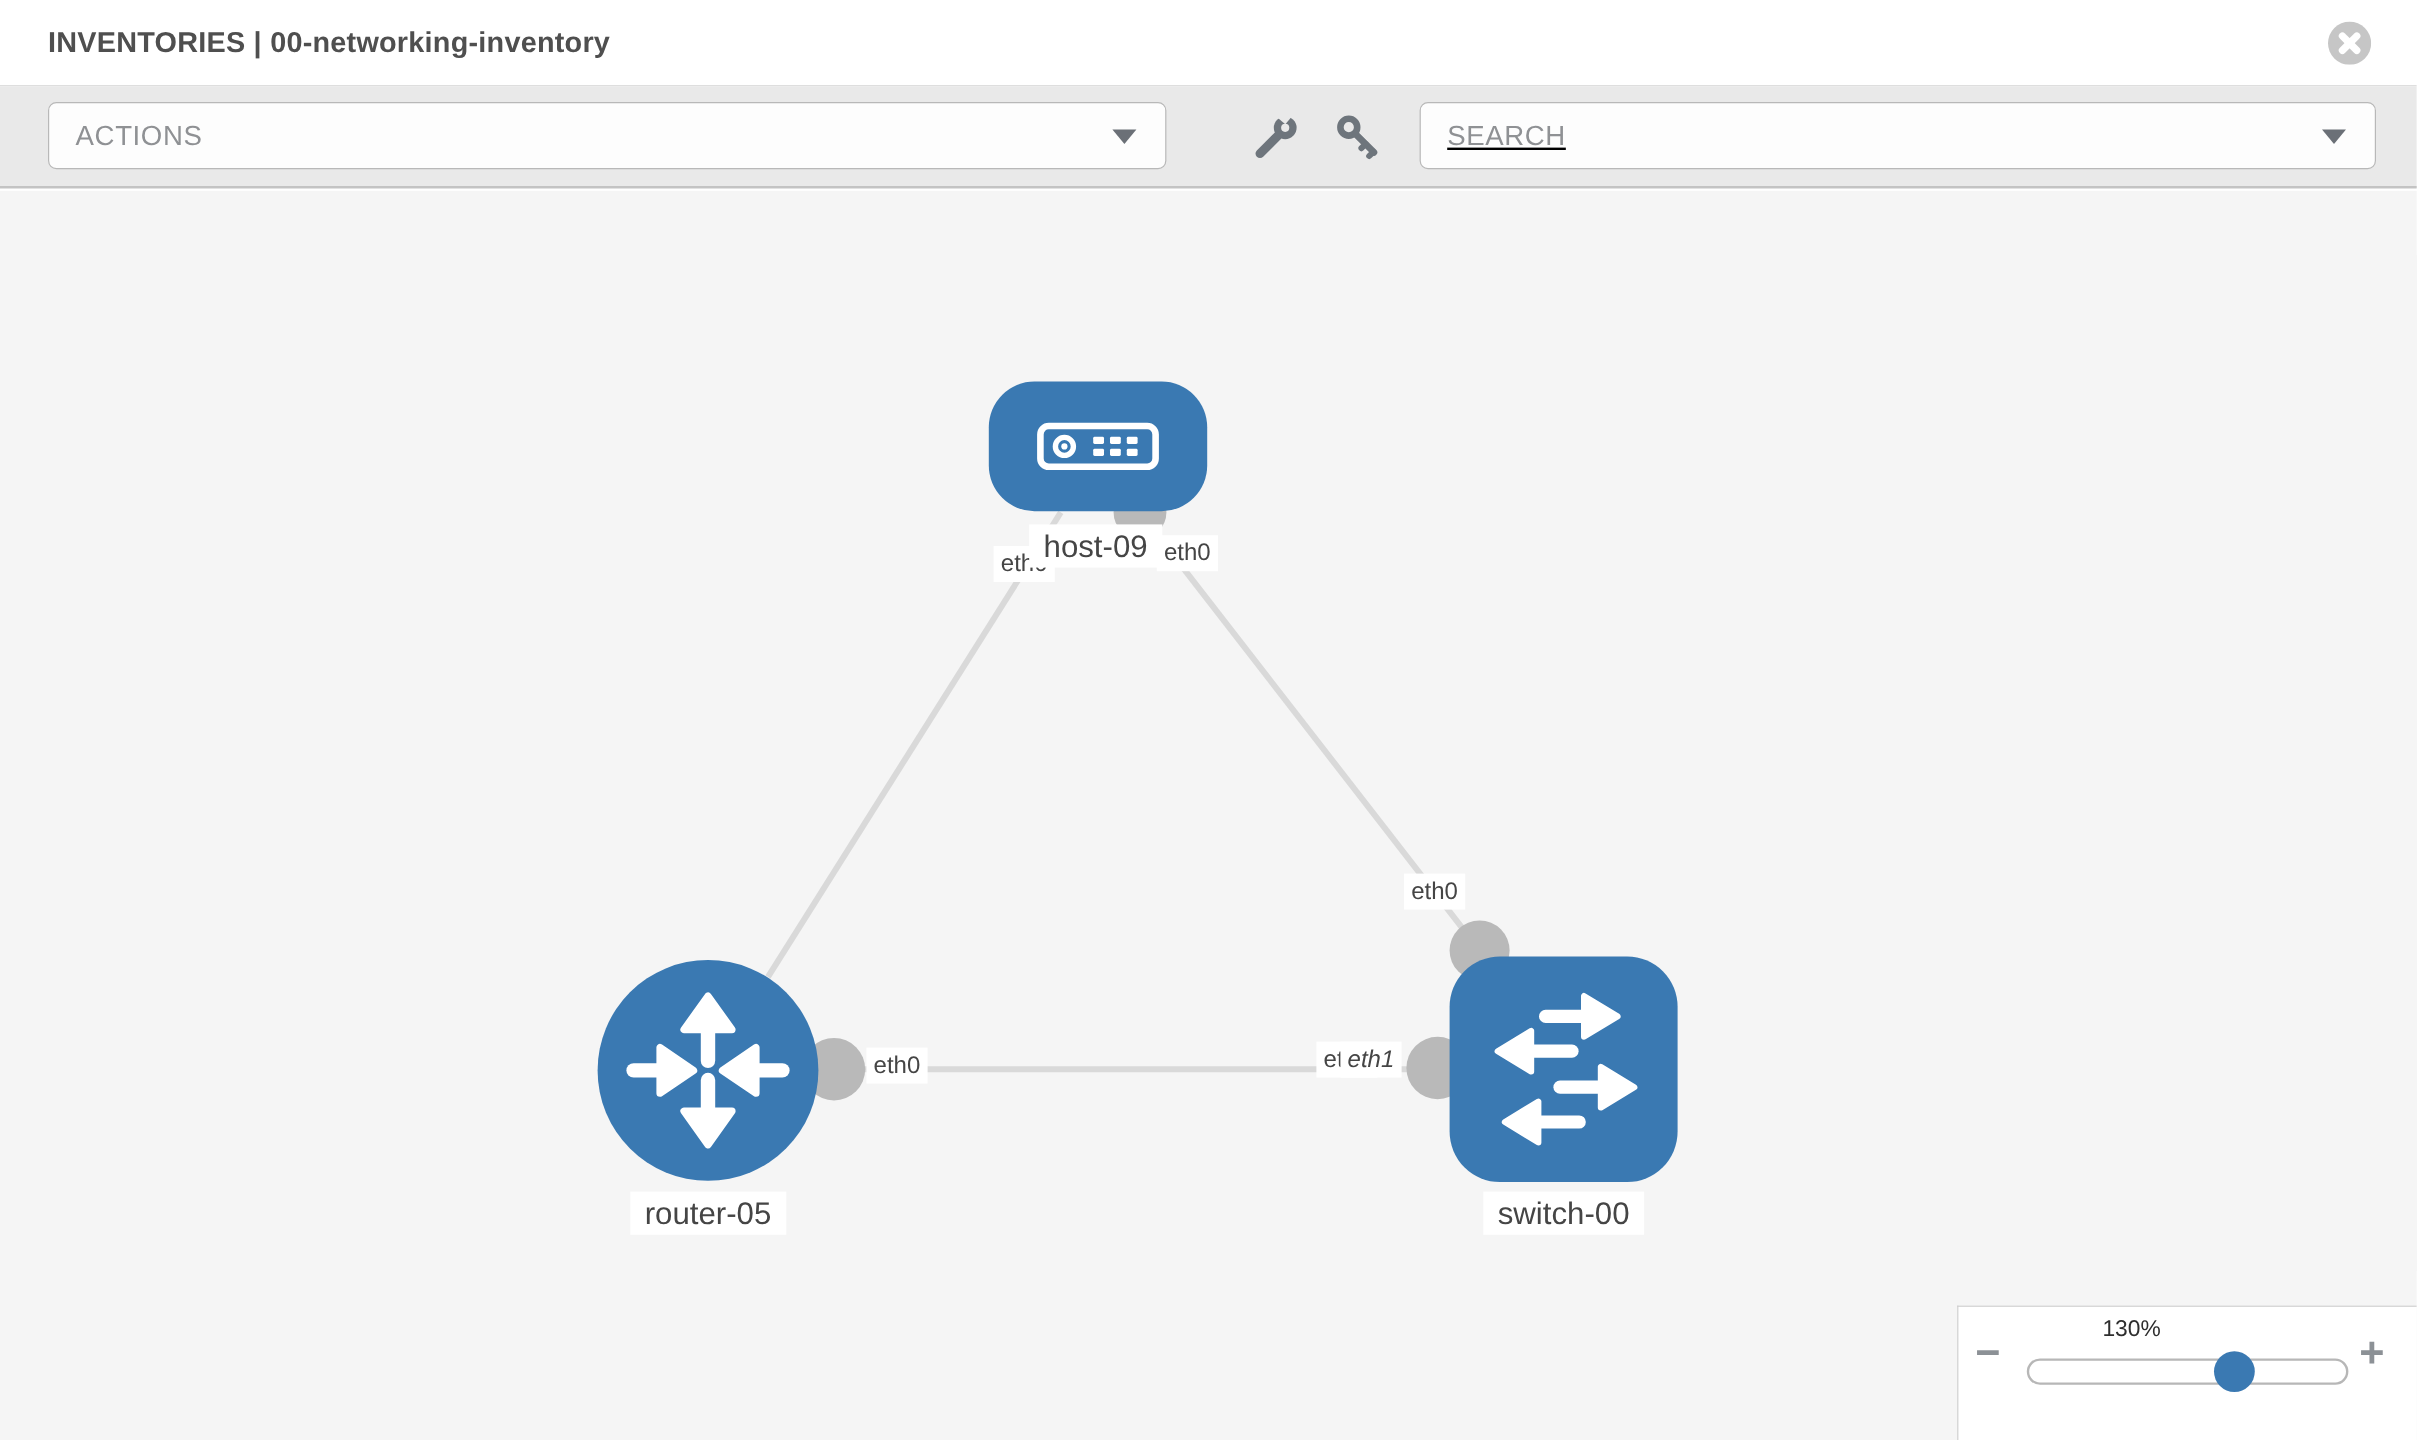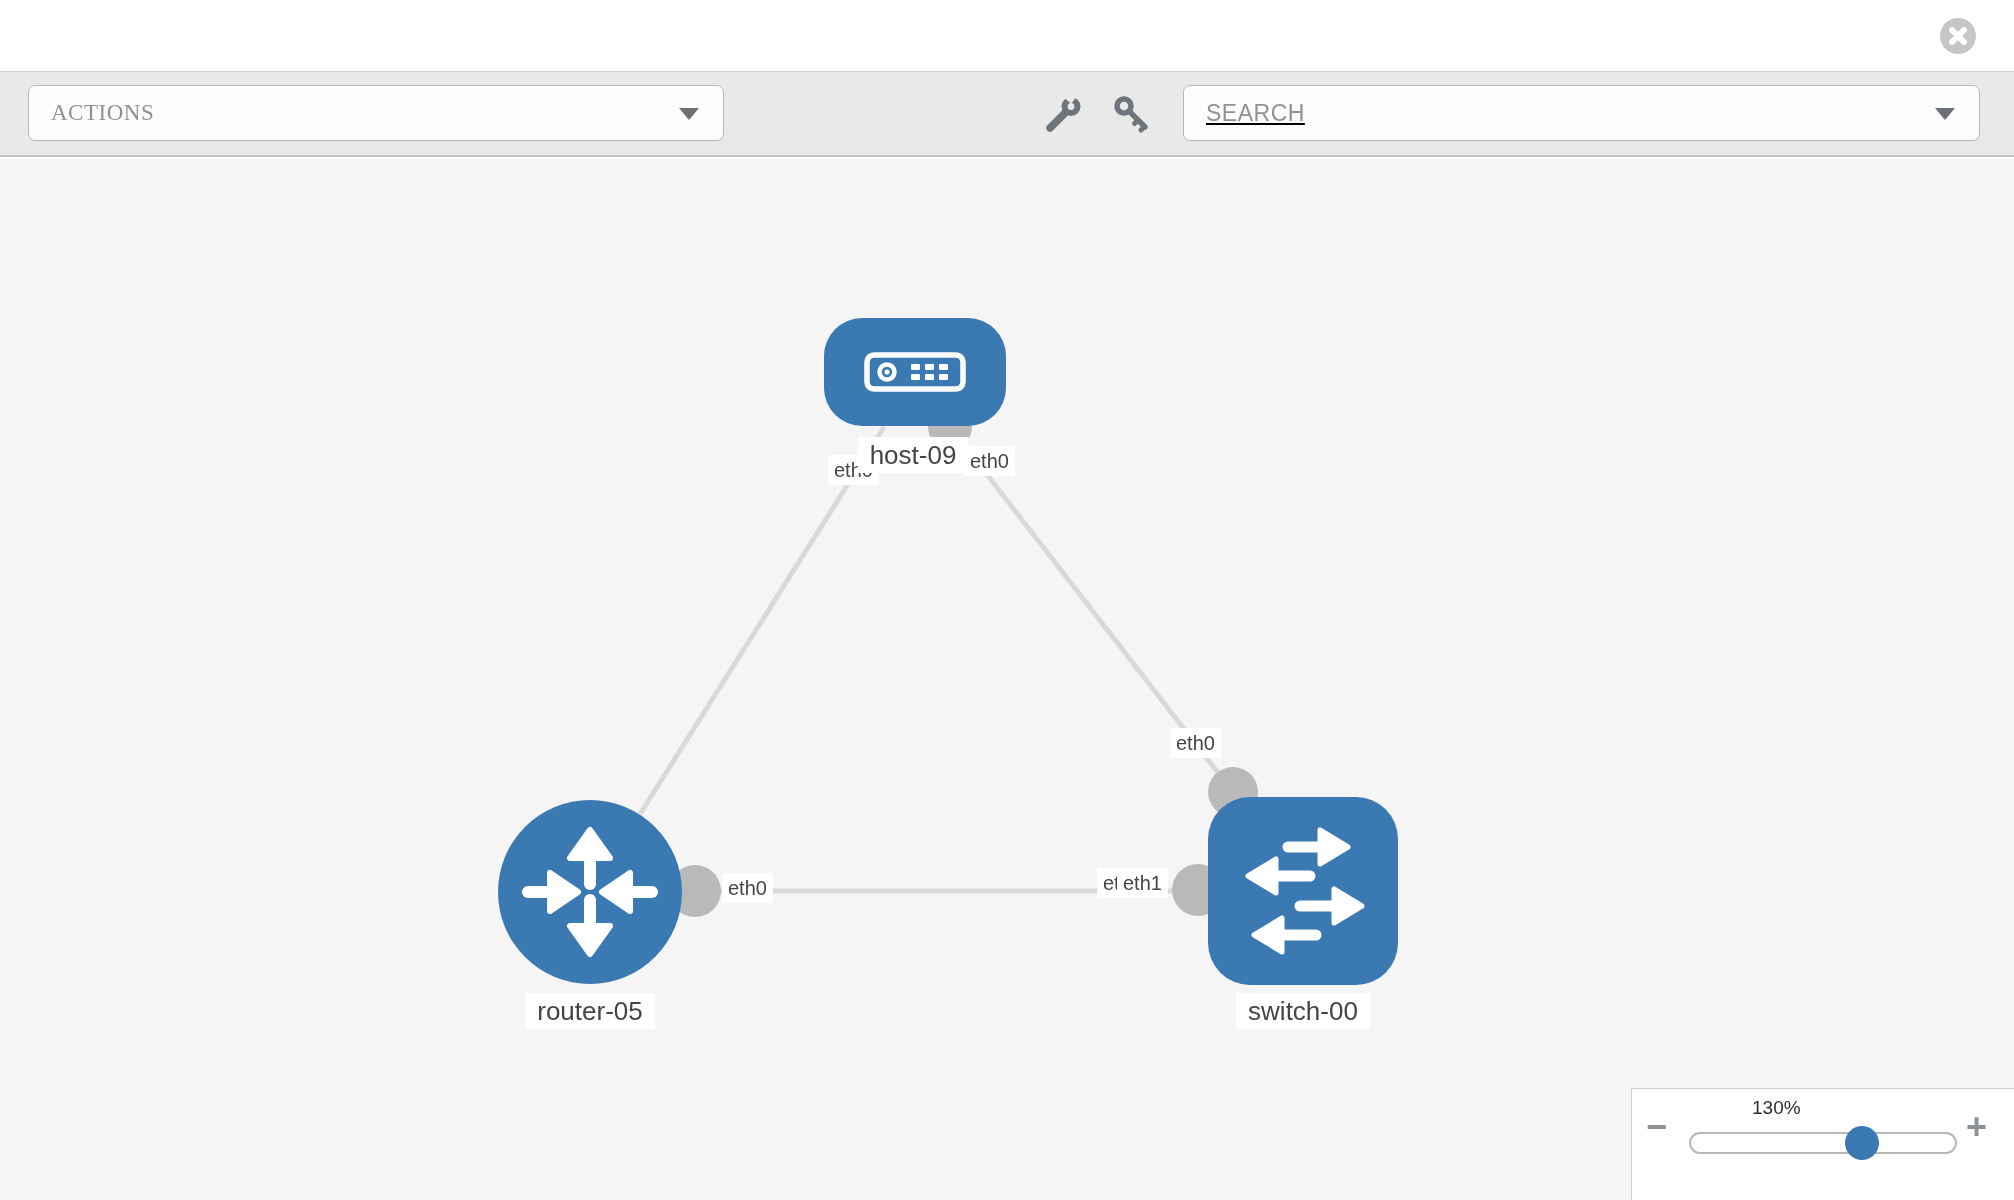--- a/index.html
+++ b/index.html
@@ -12,21 +12,21 @@
     font-size:24px;font-weight:700;color:#4f4f4f;letter-spacing:.2px;}
   .close-btn{position:absolute;left:1940px;top:18px;width:36px;height:36px;cursor:pointer;}
 
   
   .tbar{position:absolute;left:0;top:72px;width:2014px;height:85px;background:#e9e9e9;border-bottom:2px solid #c3c3c3;box-sizing:border-box;}
   .select{position:absolute;top:13px;height:56px;background:#fdfdfd;border:1px solid #b8b8b8;border-radius:7px;
     box-sizing:border-box;display:flex;align-items:center;cursor:pointer;}
   .select .sel-text{margin-left:22px;font-size:23px;color:#8f9194;letter-spacing:.5px;}
   .caret{position:absolute;right:24px;top:50%;margin-top:-5px;width:0;height:0;
     border-left:10px solid transparent;border-right:10px solid transparent;border-top:12px solid #6b7077;}
-  .sel-actions{left:28px;width:696px;font-family:Liberation Serif, serif;}
+  .sel-actions{left:40px;width:932px;}
   .sel-search{left:1183px;width:797px;text-decoration:underline;}
   .tool-ic{position:absolute;top:22px;width:40px;height:40px;cursor:pointer;}
   .ic-wrench{left:1044px;}
   .ic-key{left:1112px;}
 
   
   .canvas{position:absolute;left:0;top:159px;width:2014px;height:1041px;background:#f5f5f5;}
   .linklayer{position:absolute;left:0;top:0;}
 
   .node{position:absolute;background:#3a79b2;display:flex;align-items:center;justify-content:center;}
@@ -41,39 +41,40 @@
   .lbl-over{z-index:6;}
 
   .lbl-host{left:913px;top:278px;}
   .lbl-router{left:590px;top:834px;}
   .lbl-switch{left:1303px;top:834px;}
   .lbl-eth-host-l{left:828px;top:296px;}
   .lbl-eth-host-r{left:964px;top:287px;}
   .lbl-eth-router{left:722px;top:714px;}
   .lbl-eth-switch-top{left:1170px;top:569px;}
   .lbl-eth-mid-under{left:1097px;top:709px;}
-  .lbl-eth-mid-over{left:1117px;top:709px;}
+  .lbl-eth-mid-over{left:1117px;top:709px;font-style:italic;}
 
   
   .zoom-panel{position:absolute;left:1631px;top:929px;width:383px;height:112px;background:#fff;
     border-top:1px solid #cfcfcf;border-left:1px solid #cfcfcf;box-sizing:border-box;}
   .zoom-val{position:absolute;left:120px;top:8px;width:140px;text-align:left;font-size:19px;color:#2e2e2e;}
   .zoom-minus,.zoom-plus{position:absolute;top:18px;font-size:36px;font-weight:700;color:#8c9196;cursor:pointer;line-height:40px;}
   .zoom-minus{left:14px;}
   .zoom-plus{left:334px;}
   .zoom-track{position:absolute;left:57px;top:43px;width:264px;height:18px;background:#fff;
     border:2px solid #b7b7b7;border-radius:12px;cursor:pointer;}
   .zoom-thumb{position:absolute;left:213px;top:37px;width:34px;height:34px;border-radius:50%;background:#3a79b2;cursor:grab;}
 </style>
 </head>
 <body>
 
 <div class="app">
 
   <div class="hdr">
+    <div class="title">INVENTORIES | 00-networking-inventory</div>
     <svg class="close-btn" viewBox="0 0 36 36">
       <g>
         <circle cx="18" cy="18" r="18" fill="#c6c6c6"></circle>
         <line x1="12" y1="12" x2="24" y2="24" stroke="#fff" stroke-width="6" stroke-linecap="round"></line>
         <line x1="24" y1="12" x2="12" y2="24" stroke="#fff" stroke-width="6" stroke-linecap="round"></line>
       </g>
     </svg>
   </div>
 
   <div class="tbar">

